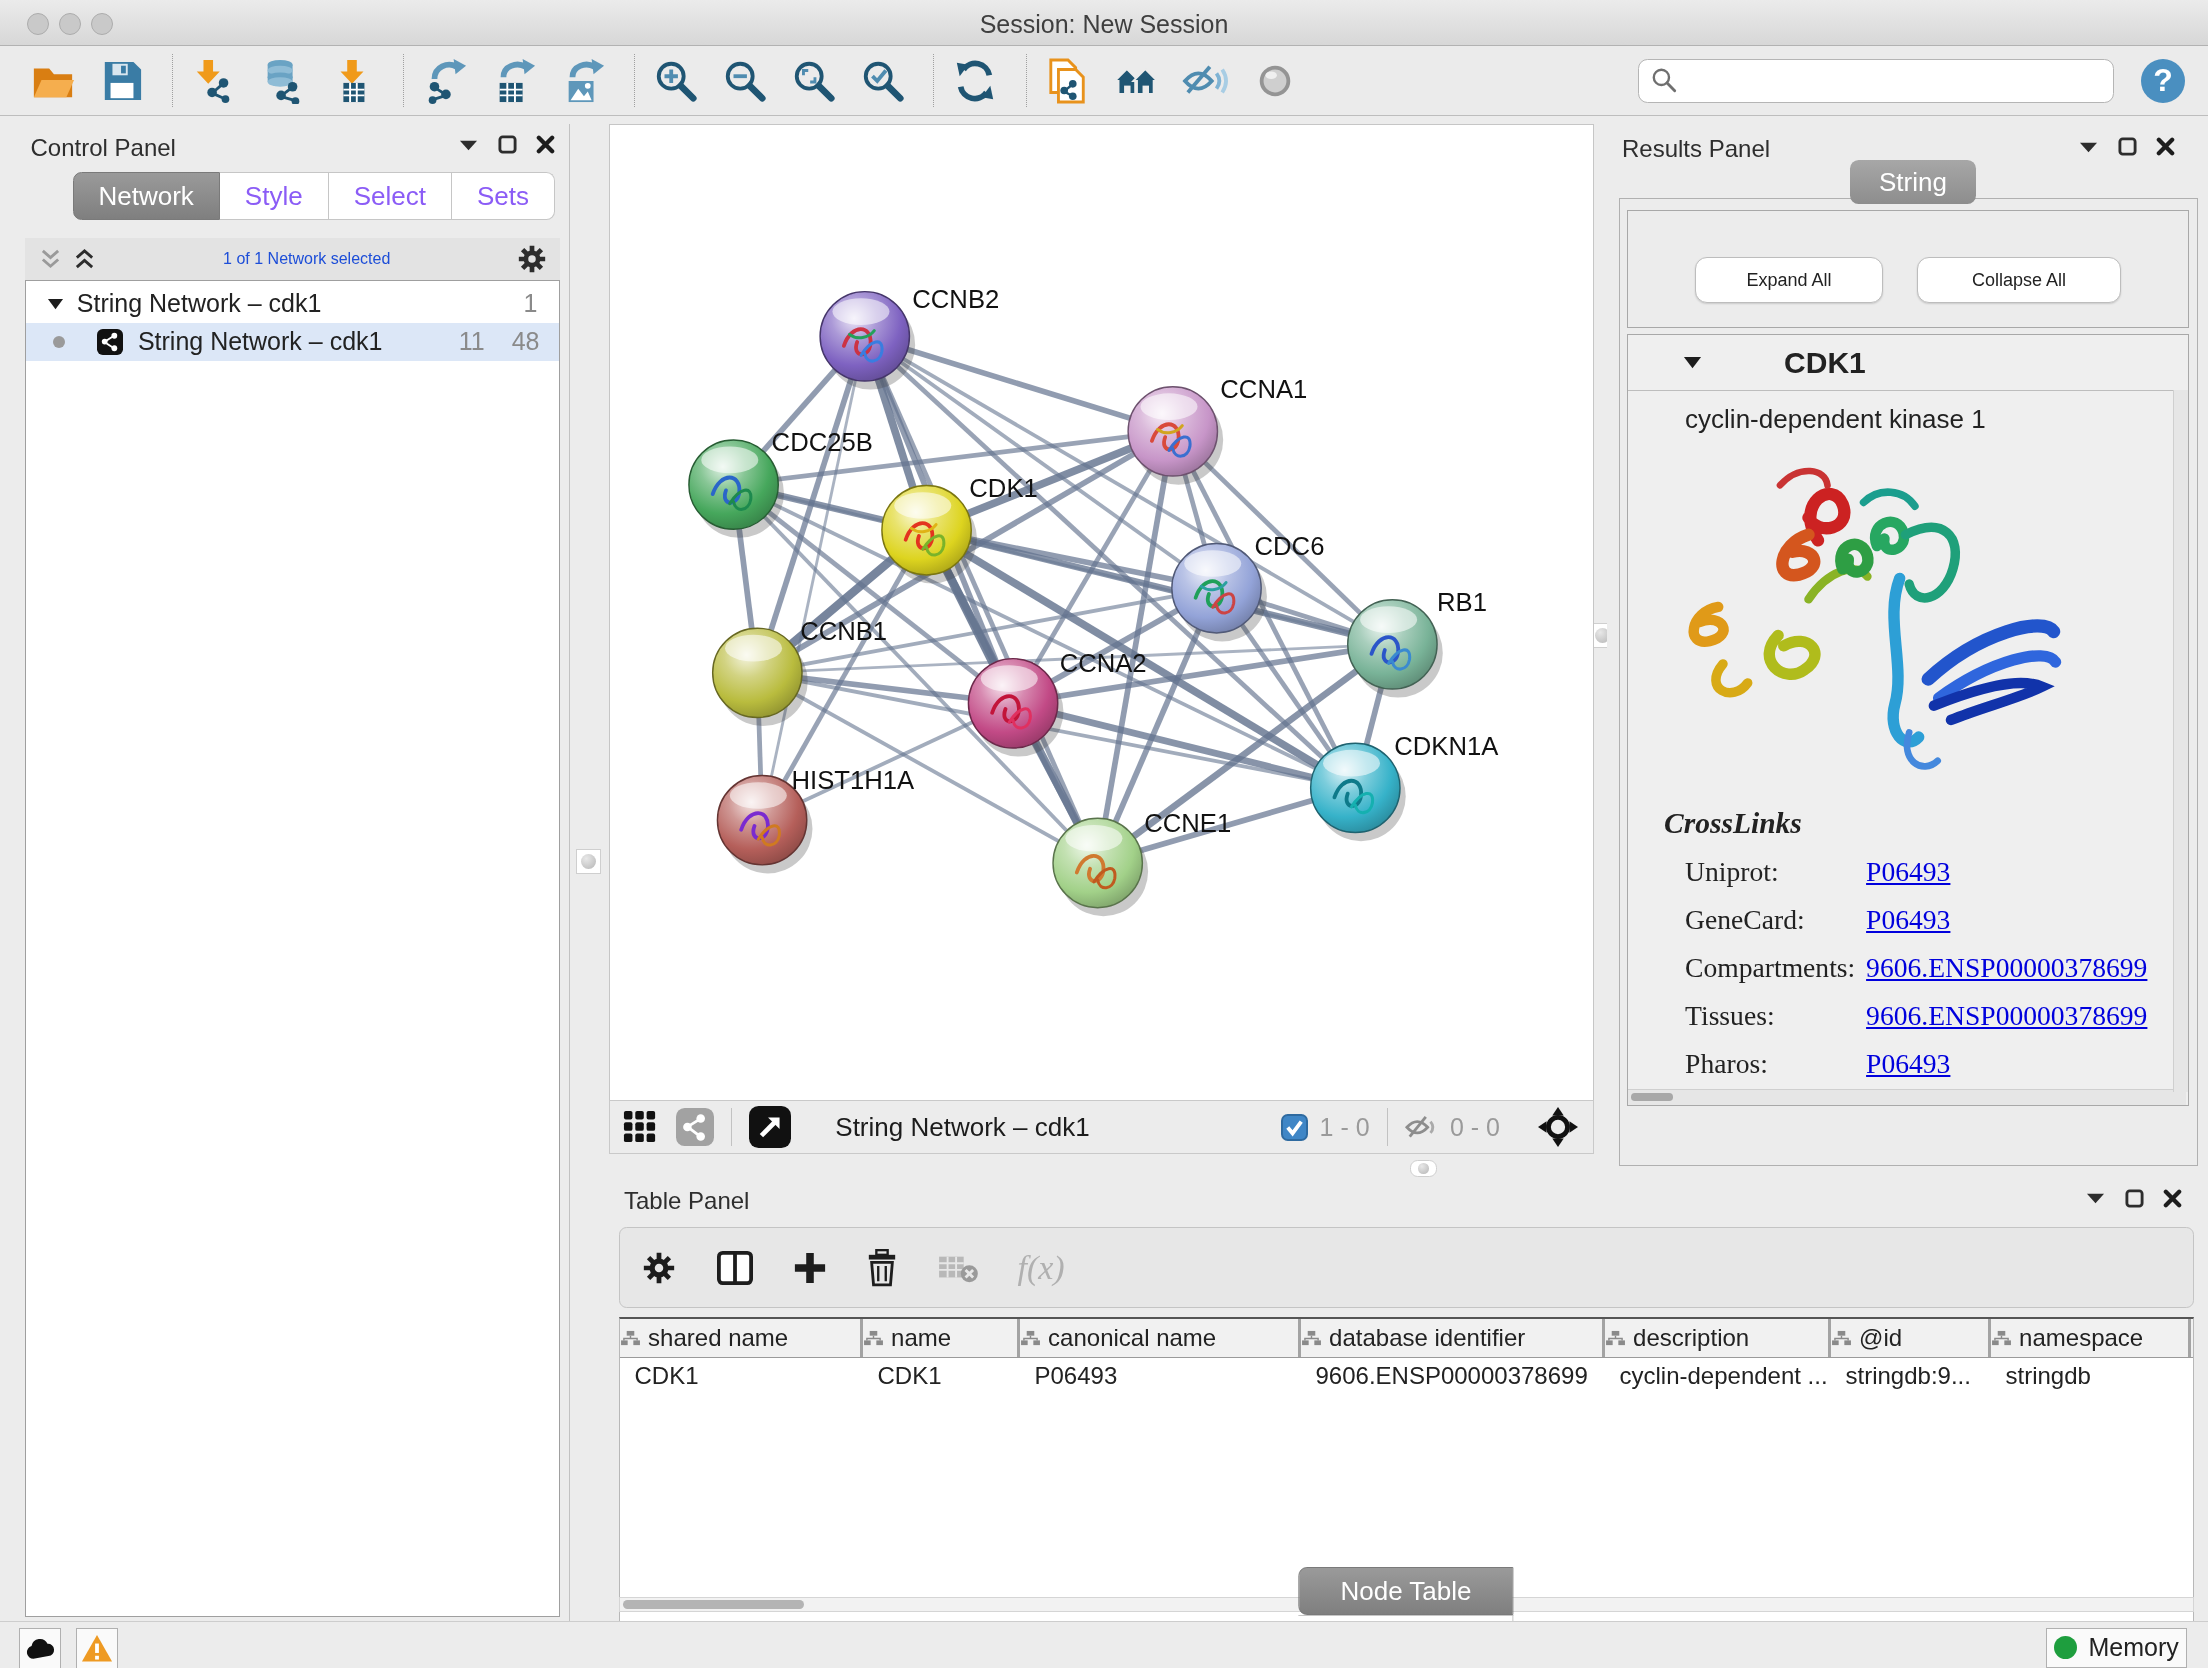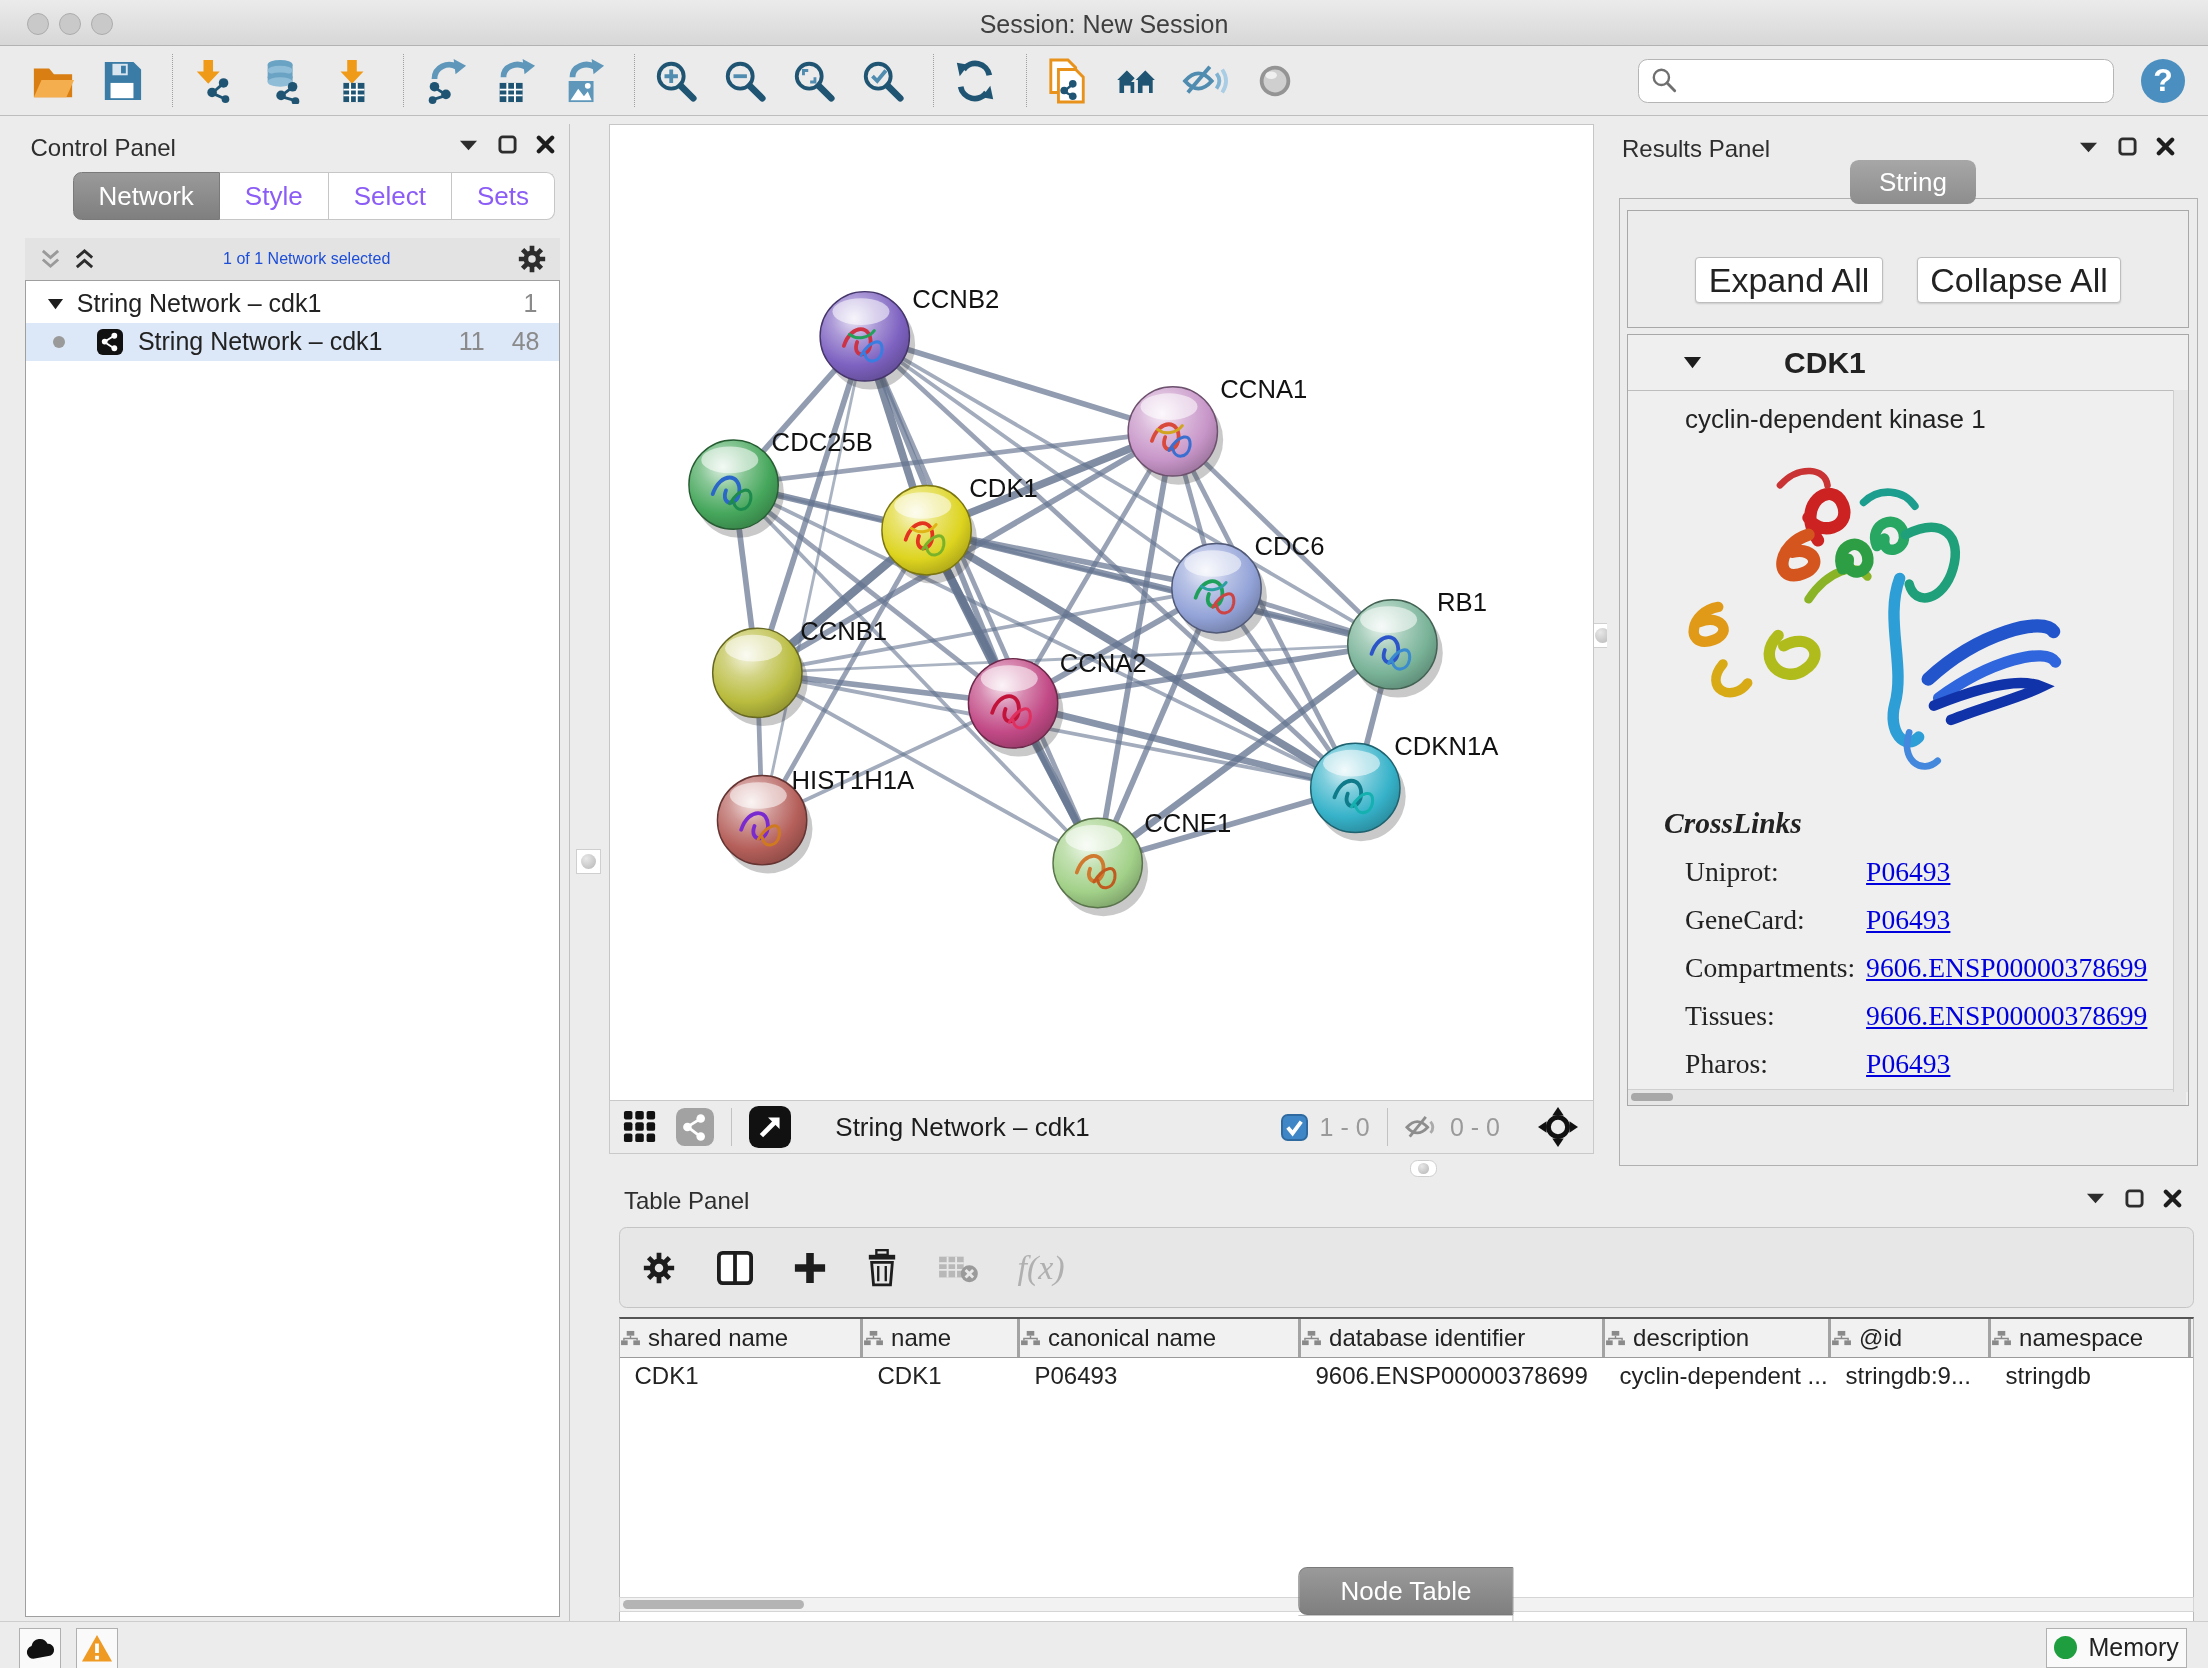--- a/index.html
+++ b/index.html
@@ -47,22 +47,22 @@
       border:1px solid #c9c9c9;box-sizing:border-box;display:flex;align-items:center;}
   .fsep{width:0;height:38px;border-left:1px solid #c2c2c2;margin:0 17px;}
   
   #results-panel{left:1607px;top:124px;width:595px;height:1048px;background:#ececec;}
   #string-tab{position:absolute;left:243px;top:36px;width:126px;height:44px;border-radius:8.6px;
       background:linear-gradient(#a7a7a7,#8d8d8d);color:#fff;font-size:26px;display:flex;
       align-items:center;justify-content:center;z-index:3;}
   #results-outer{position:absolute;left:12.4px;top:74px;width:579px;height:968px;
       border:1.9px solid #b0b0b0;background:#ececec;box-sizing:border-box;}
   #expand-box{position:absolute;left:6.7px;top:11.4px;width:562px;height:118px;border:1.9px solid #a8a8a8;box-sizing:border-box;}
-  .rbtn{position:absolute;height:44px;background:#fff;border:1px solid #bdbdbd;border-radius:4px;
-      font-size:34px;display:flex;align-items:center;justify-content:center;box-shadow:0 1px 1.9px rgba(0,0,0,.15);}
+  .rbtn{position:absolute;height:44px;background:#fff;border:1px solid #bdbdbd;border-radius:12px;
+      font-size:18px;display:flex;align-items:center;justify-content:center;box-shadow:0 1px 1.9px rgba(0,0,0,.15);}
   #cdk1-box{position:absolute;left:6.7px;top:135px;width:562px;height:772px;border:1.9px solid #a8a8a8;
       background:#efefef;box-sizing:border-box;}
   #cdk1-header{height:55px;border-bottom:1.9px solid #bdbdbd;display:flex;align-items:center;}
   #cdk1-name{font-size:30px;font-weight:bold;margin-left:82px;}
   #cdk1-desc{font-size:26px;margin:13.3px 0 0 57px;}
   #crosslinks{position:absolute;left:36px;top:472px;font-family:"Liberation Serif",serif;}
   #crosslinks-title{font-size:29.5px;font-weight:bold;font-style:italic;}
   .clrow{display:flex;margin-top:16px;font-size:27.6px;}
   .cllabel{width:181px;margin-left:21px;}
   .cllink{color:#0000dd;text-decoration:underline;}

